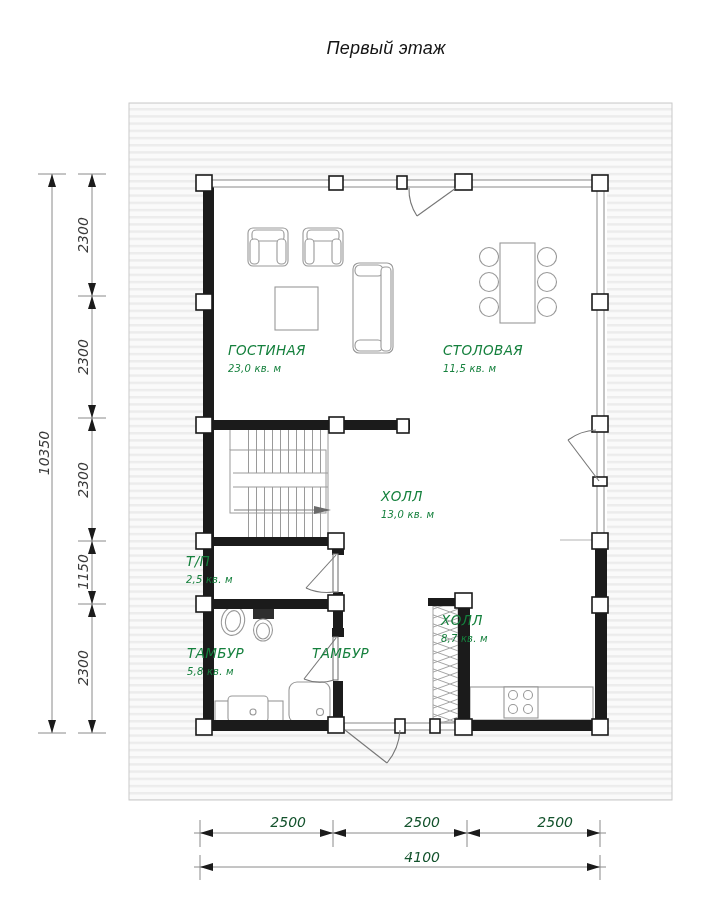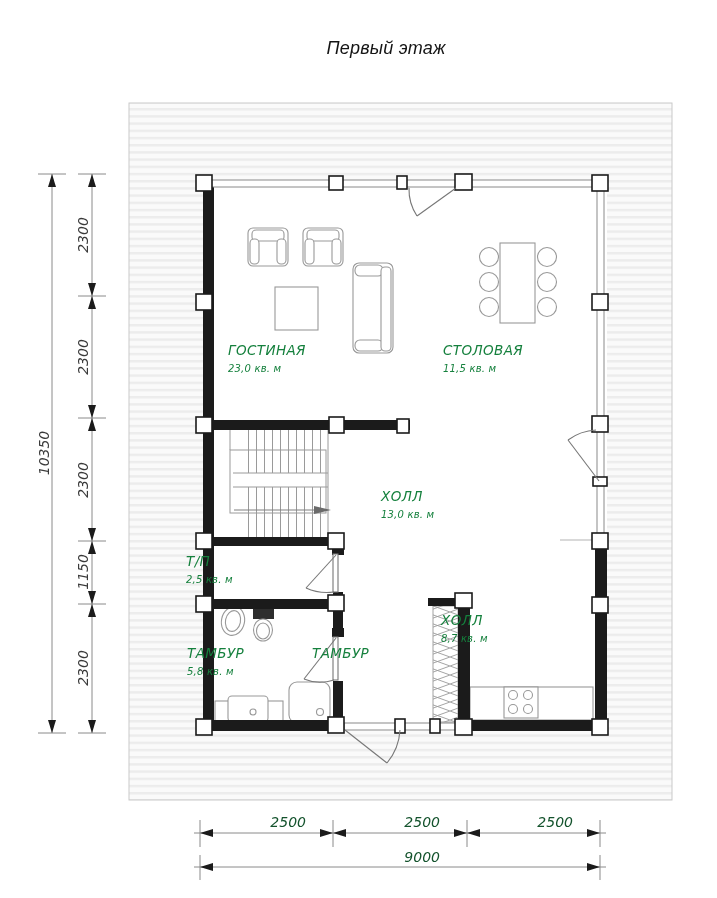--- a/index.html
+++ b/index.html
@@ -256,15 +256,15 @@
   <div class="dim-v" style="left:49px;top:226px">2300</div>
   <div class="dim-v" style="left:49px;top:348px">2300</div>
   <div class="dim-v" style="left:49px;top:471px">2300</div>
   <div class="dim-v" style="left:49px;top:563px">1150</div>
   <div class="dim-v" style="left:49px;top:659px">2300</div>
   <div class="dim-v" style="left:10px;top:444px">10350</div>
 
   <div class="dim-h" style="left:226px;top:814px">2500</div>
   <div class="dim-h" style="left:360px;top:814px">2500</div>
   <div class="dim-h" style="left:493px;top:814px">2500</div>
-  <div class="dim-h" style="left:360px;top:849px">9000</div>
+  <div class="dim-h" style="left:360px;top:849px">4100</div>
 
 </div>
 
 </body></html>

